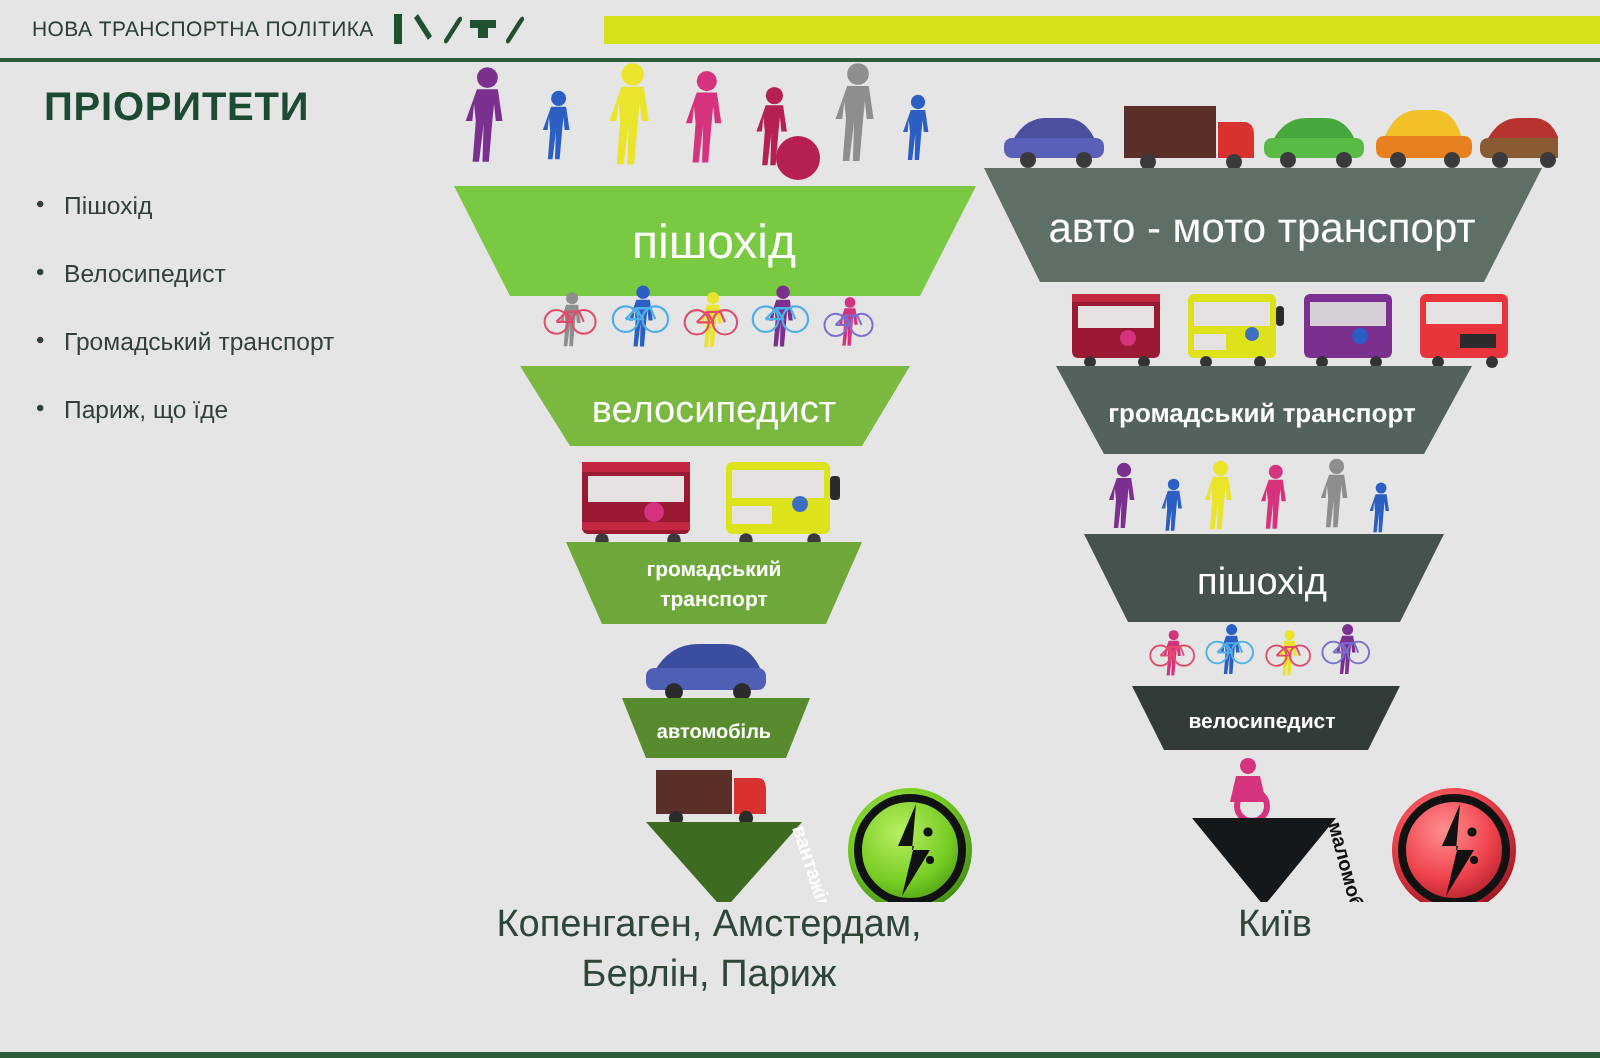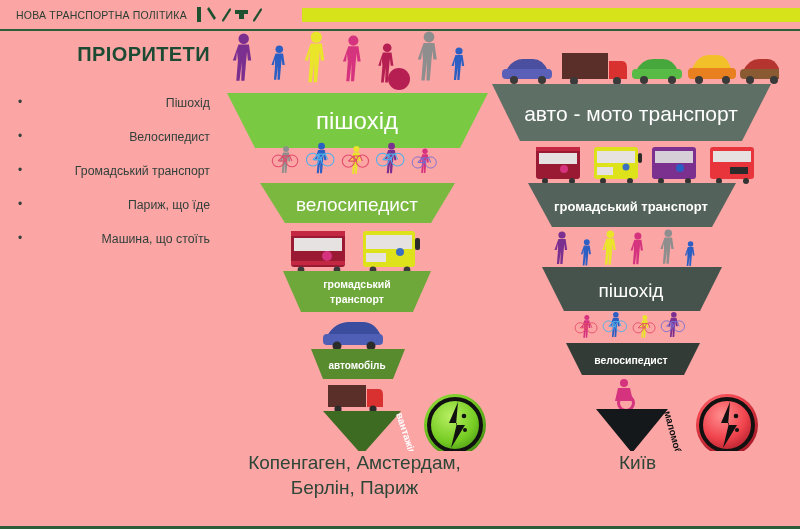--- a/index.html
+++ b/index.html
@@ -2,21 +2,21 @@
 <html><head>
 <meta charset="utf-8">
 <style>
   * { box-sizing: border-box; margin: 0; padding: 0; }
   html, body {
     width: 800px; height: 529px;
     background: #ffffff;
     font-family: "Liberation Sans", sans-serif;
     overflow: hidden;
   }
-  #slide { position: relative; width: 800px; height: 529px; background: #fca5a5; }
+  #slide { position: relative; width: 800px; height: 529px; background: #e5e5e5; }
 
   
   #header {
     position: absolute; left: 0; top: 0; width: 800px; height: 29px;
     display: flex; align-items: center;
   }
   #header-title {
     font-size: 10.5px; letter-spacing: .2px; color: #2b3f33;
     font-weight: 400; margin-left: 16px; white-space: nowrap;
   }
@@ -25,21 +25,21 @@
   #header-bar {
     position: absolute; left: 302px; top: 8px; width: 498px; height: 14px;
     background: #d7e31a;
   }
   #header-rule {
     position: absolute; left: 0; top: 29px; width: 800px; height: 2px;
     background: #2d5e3a;
   }
 
   
-  #left-panel { position: absolute; left: 0; top: 31px; width: 210px; height: 440px; text-align: right; }
+  #left-panel { position: absolute; left: 0; top: 31px; width: 210px; height: 440px; }
   #page-title {
     font-size: 20px; font-weight: bold; color: #1d4a33;
     letter-spacing: .4px; margin: 12px 0 0 22px;
   }
   #priority-list { list-style: none; margin: 30px 0 0 18px; }
   #priority-list li {
     position: relative; font-size: 12.3px; color: #31403a;
     padding-left: 14px; margin-bottom: 20px; white-space: nowrap;
   }
   #priority-list li::before {
@@ -96,21 +96,20 @@
   </div>
   <div id="header-rule"></div>
 
   <div id="left-panel">
     <div id="page-title">ПРІОРИТЕТИ</div>
     <ul id="priority-list">
       <li>Пішохід</li>
       <li>Велосипедист</li>
       <li>Громадський транспорт</li>
       <li>Париж, що їде</li>
-      <li>Машина, що стоїть</li>
     </ul>
   </div>
 
   <div id="diagram">
 
     <div class="pyramid" id="pyramid-left">
       <svg class="pyr-svg" width="285" height="420" viewBox="0 0 285 420">
         <defs>
           <radialGradient id="gGrad" cx="42%" cy="36%" r="68%">
             <stop offset="0%" stop-color="#b8ef62"></stop>

